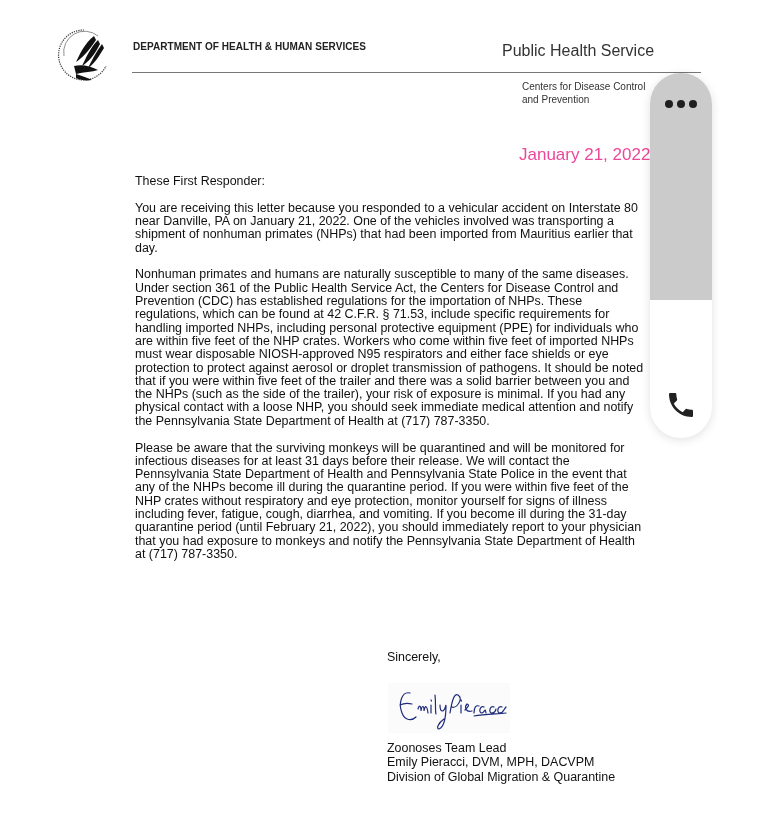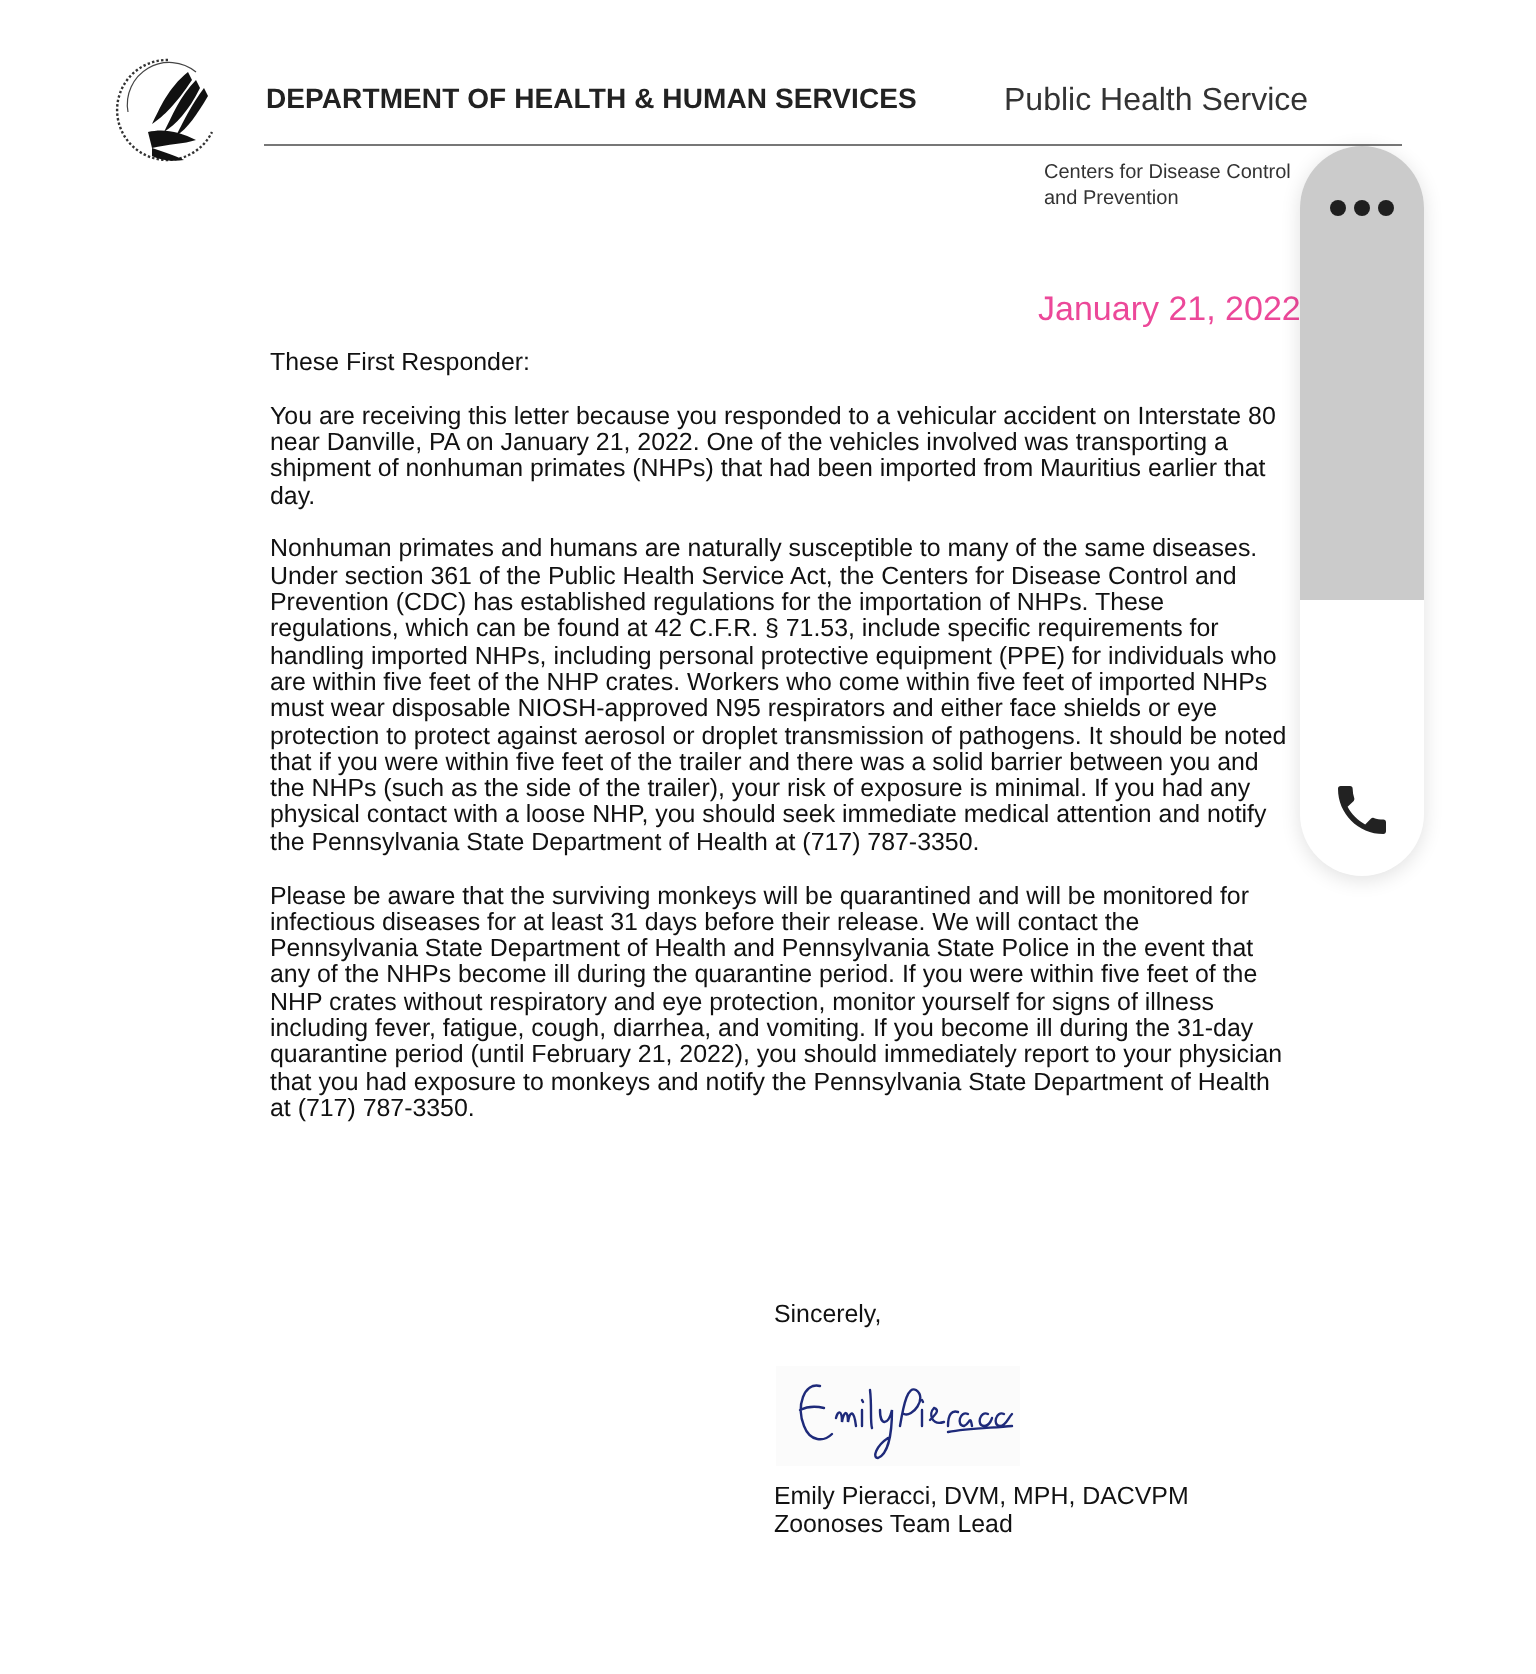--- a/index.html
+++ b/index.html
@@ -1,21 +1,21 @@
 <!DOCTYPE html>
 <html><head>
 <meta charset="utf-8">
 <style>
   html, body { margin: 0; padding: 0; }
   body {
     width: 768px; height: 837px; background: #ffffff; position: relative; overflow: hidden;
     font-family: "Liberation Sans", sans-serif; color: #1a1a1a;
   }
   .logo { position: absolute; left: 54px; top: 26px; width: 60px; height: 58px; }
-  .dept { position: absolute; left: 133px; top: 41px; font-size: 14px; font-weight: bold; color: #222; letter-spacing: 0.05px; }
+  .dept { position: absolute; left: 133px; top: 41px; font-size: 10px; font-weight: bold; color: #222; letter-spacing: 0.05px; }
   .phs { position: absolute; left: 502px; top: 42px; font-size: 16px; color: #333; }
   .rule { position: absolute; left: 132px; top: 72px; width: 569px; height: 1px; background: #777; }
   .cdc { position: absolute; left: 522px; top: 81px; font-size: 10px; color: #333; line-height: 12.5px; width: 140px; }
   .date { position: absolute; left: 519px; top: 145px; font-size: 17px; color: #ec4899; }
   .body-text { position: absolute; left: 135px; top: 175px; width: 510px; font-size: 12.45px; line-height: 13.3px; color: #111; }
   .body-text p { margin: 0 0 13.5px 0; }
   .closing { position: absolute; left: 387px; top: 650px; font-size: 12.45px; color: #111; }
   .sig { position: absolute; left: 388px; top: 683px; width: 122px; height: 50px; background: #fbfbfb; }
   .sig-block { position: absolute; left: 387px; top: 741px; font-size: 12.45px; line-height: 14.3px; color: #111; }
   .pill {
@@ -71,22 +71,23 @@
              M62 30 C64 18 66 10 70 12 C76 16 68 26 64 24
              M73 22 L73 30 M73 17 L73.5 18
              M77 27 C80 24 82 22 79 21 C76 24 78 30 84 28
              M86 30 C86 24 88 22 91 23
              M96 24 C92 22 90 30 94 30 C97 29 97 24 98 30
              M106 24 C102 22 100 30 104 30 C107 30 108 26 108 26
              M114 24 C110 22 108 30 112 30 C115 30 116 26 118 24 M86 33 C96 31 108 31 118 30" fill="none" stroke="#1e2a7a" stroke-width="1.2" stroke-linecap="round"></path>
   </svg>
 
   <div class="sig-block">
+    <div>Zoonoses Team Lead</div>
     <div>Emily Pieracci, DVM, MPH, DACVPM</div>
-    <div>Zoonoses Team Lead</div>
+    <div>Division of Global Migration &amp; Quarantine</div>
   </div>
 </div>
 
 <div class="pill">
   <div class="pill-top">
     <div class="dots">
       <span class="dot"></span>
       <span class="dot"></span>
       <span class="dot"></span>
     </div>

